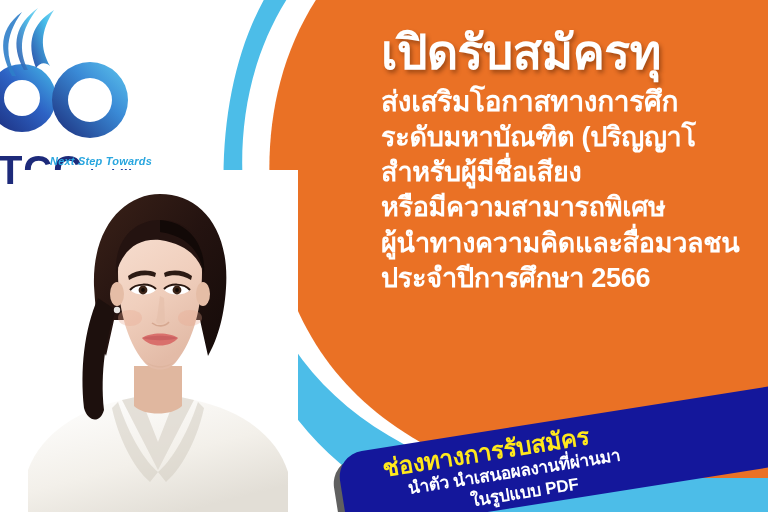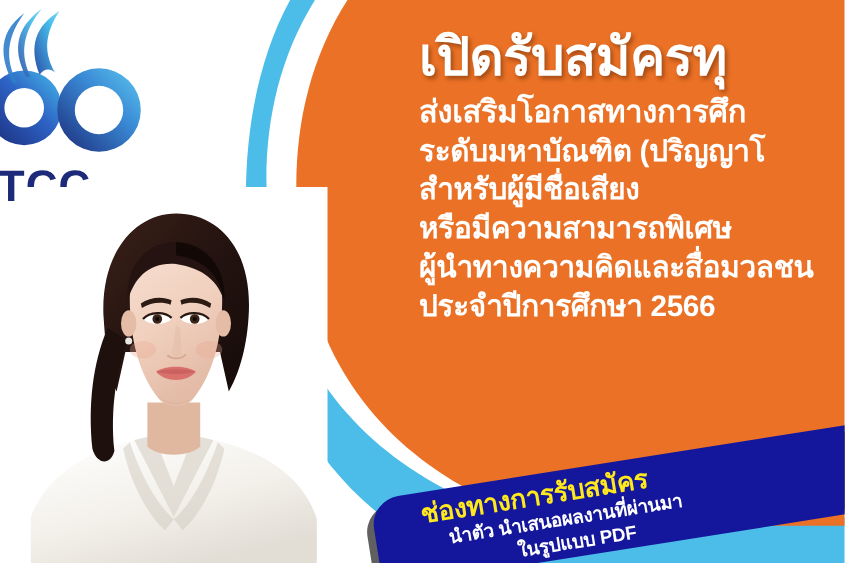--- a/index.html
+++ b/index.html
@@ -262,20 +262,24 @@
                M 124 70
                A 22 22 0 1 1 124 114
                A 22 22 0 1 1 124 70 Z" fill="url(#gBlue2)"></path>
 
       <path d="M 108 80
                A 20 20 0 1 0 142 104
                A 17 17 0 1 1 108 80 Z" fill="#1b2a78"></path>
     </svg>
 
     <div class="logo-wordmark">UTCC</div>
+    <div class="logo-tagline">
+      <span class="t1">Next Step Towards</span>
+      <span class="t2">Sustainability</span>
+    </div>
   </div>
 
   <div class="portrait">
     <svg viewBox="0 0 280 342" xmlns="http://www.w3.org/2000/svg" aria-hidden="true">
       <defs>
         <linearGradient id="hairG" x1="0" y1="0" x2="1" y2="1">
           <stop offset="0%" stop-color="#3a2118"></stop>
           <stop offset="50%" stop-color="#241310"></stop>
           <stop offset="100%" stop-color="#150b09"></stop>
         </linearGradient>

